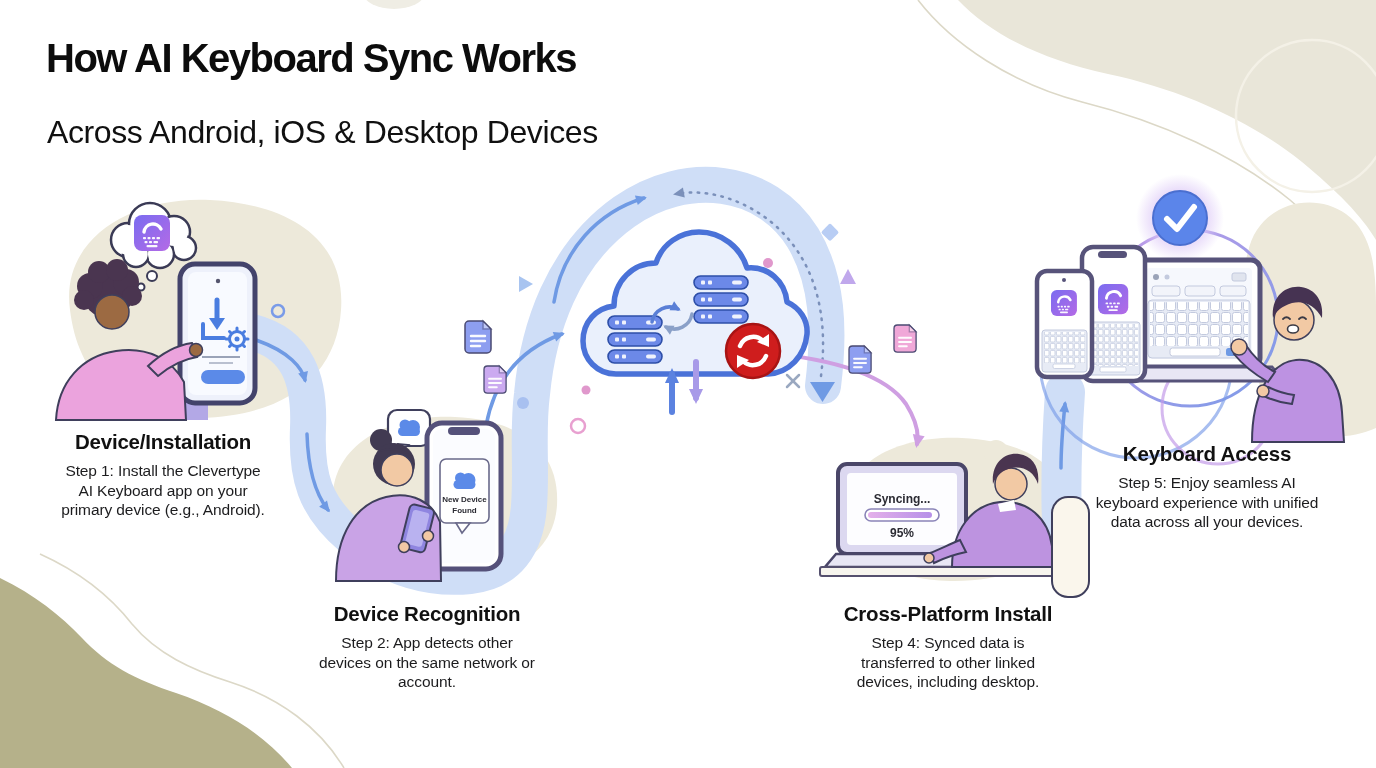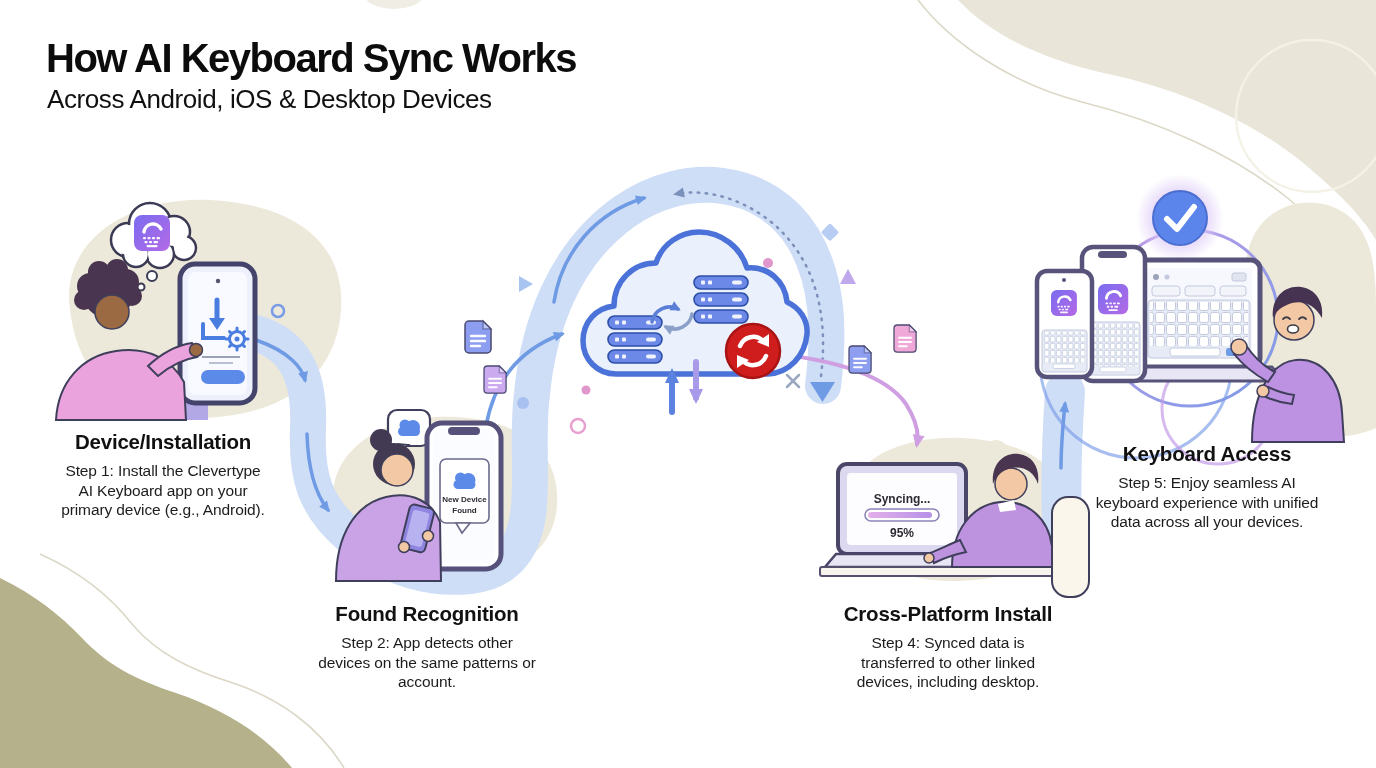--- a/index.html
+++ b/index.html
@@ -1,20 +1,20 @@
 <!DOCTYPE html>
 <html><head>
 <meta charset="utf-8">
 <style>
   html,body{margin:0;padding:0;background:#ffffff;}
   #stage{position:relative;width:1376px;height:768px;overflow:hidden;background:#ffffff;
          font-family:"Liberation Sans","DejaVu Sans",sans-serif;}
   .abs{position:absolute;}
   .title{left:46px;top:36px;font-size:40px;font-weight:800;letter-spacing:-1.5px;color:#0c0c0c;white-space:nowrap;}
-  .subtitle{left:47px;top:84px;font-size:26px;font-weight:400;letter-spacing:-0.4px;color:#101010;white-space:nowrap;}
+  .subtitle{left:47px;top:114px;font-size:32px;font-weight:400;letter-spacing:-0.4px;color:#101010;white-space:nowrap;}
   .step{position:absolute;text-align:center;color:#111;}
   .step h3{margin:0 0 7px 0;font-size:20.5px;font-weight:700;letter-spacing:-0.2px;}
   .step p{margin:0 auto;font-size:15.5px;line-height:1.26;color:#1c1c1e;letter-spacing:-0.1px;}
   .s1{left:38px;top:430px;width:250px}.s1 p{width:212px}
   .s2{left:302px;top:602px;width:250px}.s2 p{width:218px}
   .s3{left:562px;top:430px;width:250px}.s3 p{width:200px}
   .s4{left:818px;top:602px;width:260px}.s4 p{width:226px}
   .s5{left:1082px;top:442px;width:250px}.s5 p{width:224px}
   svg{display:block;}
   svg text{font-family:"Liberation Sans","DejaVu Sans",sans-serif;}
@@ -380,22 +380,22 @@
 </svg>
 
   <div class="abs title">How AI Keyboard Sync Works</div>
   <div class="abs subtitle">Across Android, iOS &amp; Desktop Devices</div>
 
   <div class="step s1">
     <h3>Device/Installation</h3>
     <p>Step 1: Install the Clevertype AI Keyboard app on your primary device (e.g., Android).</p>
   </div>
   <div class="step s2">
-    <h3>Found Recognition</h3>
-    <p>Step 2: App detects other devices on the same patterns or account.</p>
+    <h3>Device Recognition</h3>
+    <p>Step 2: App detects other devices on the same network or account.</p>
   </div>
   <div class="step s4">
     <h3>Cross-Platform Install</h3>
     <p>Step 4: Synced data is transferred to other linked devices, including desktop.</p>
   </div>
   <div class="step s5">
     <h3>Keyboard Access</h3>
     <p>Step 5: Enjoy seamless AI keyboard experience with unified data across all your devices.</p>
   </div>
 

